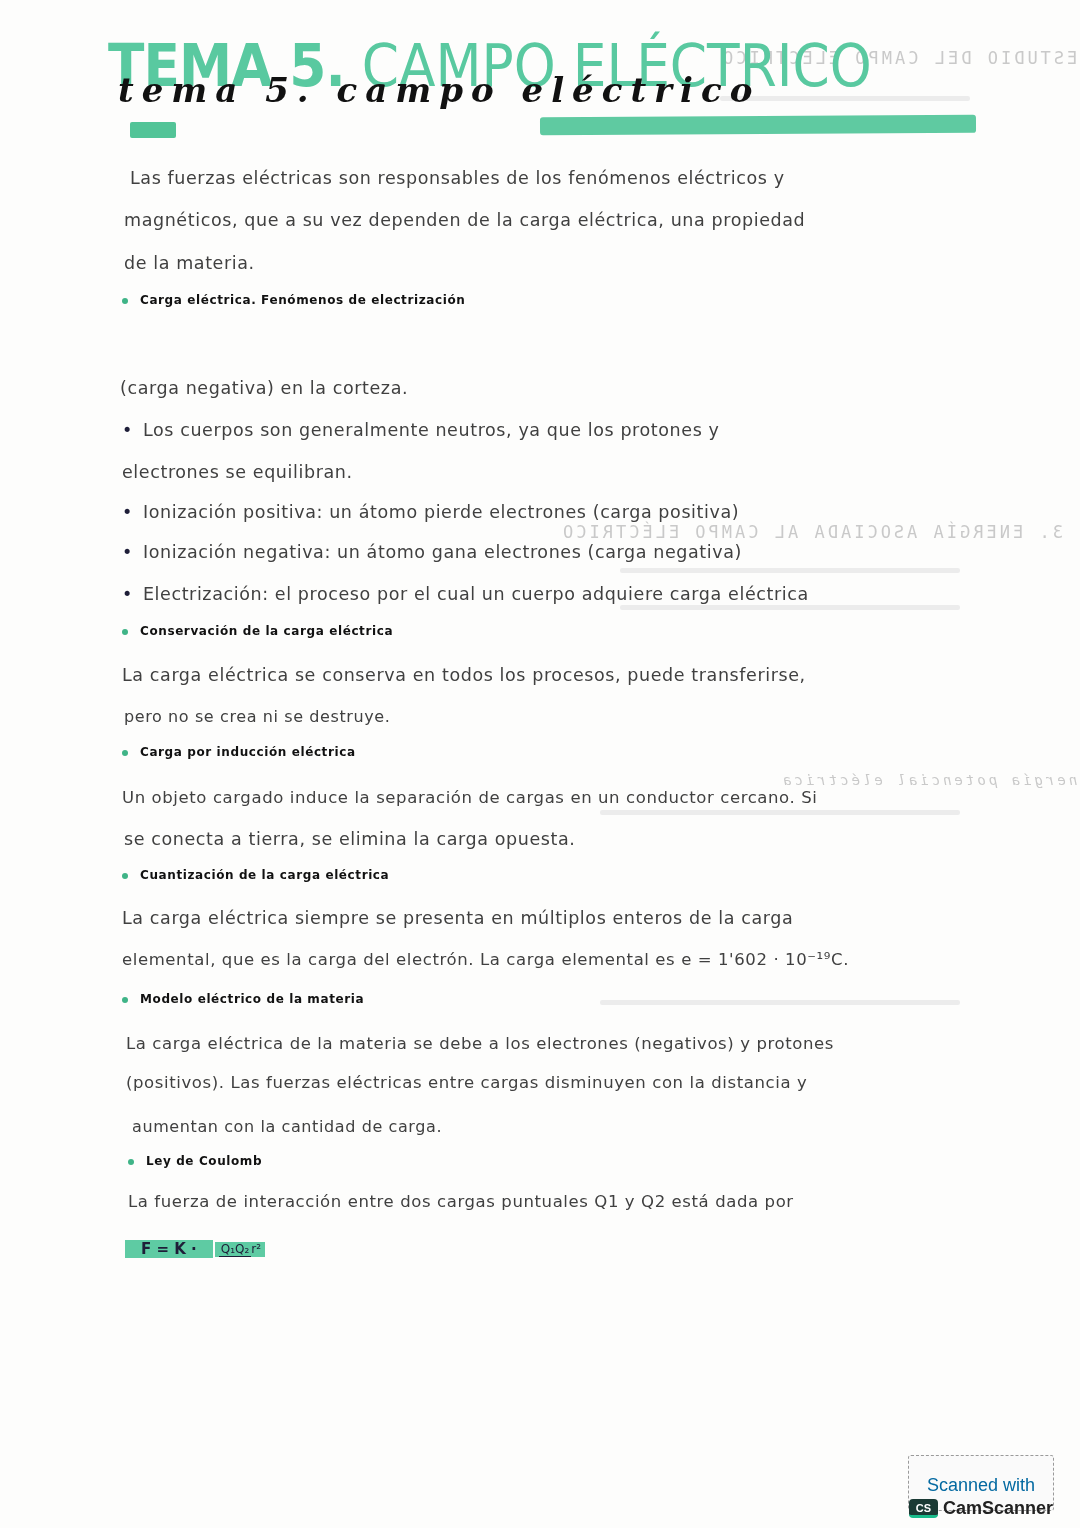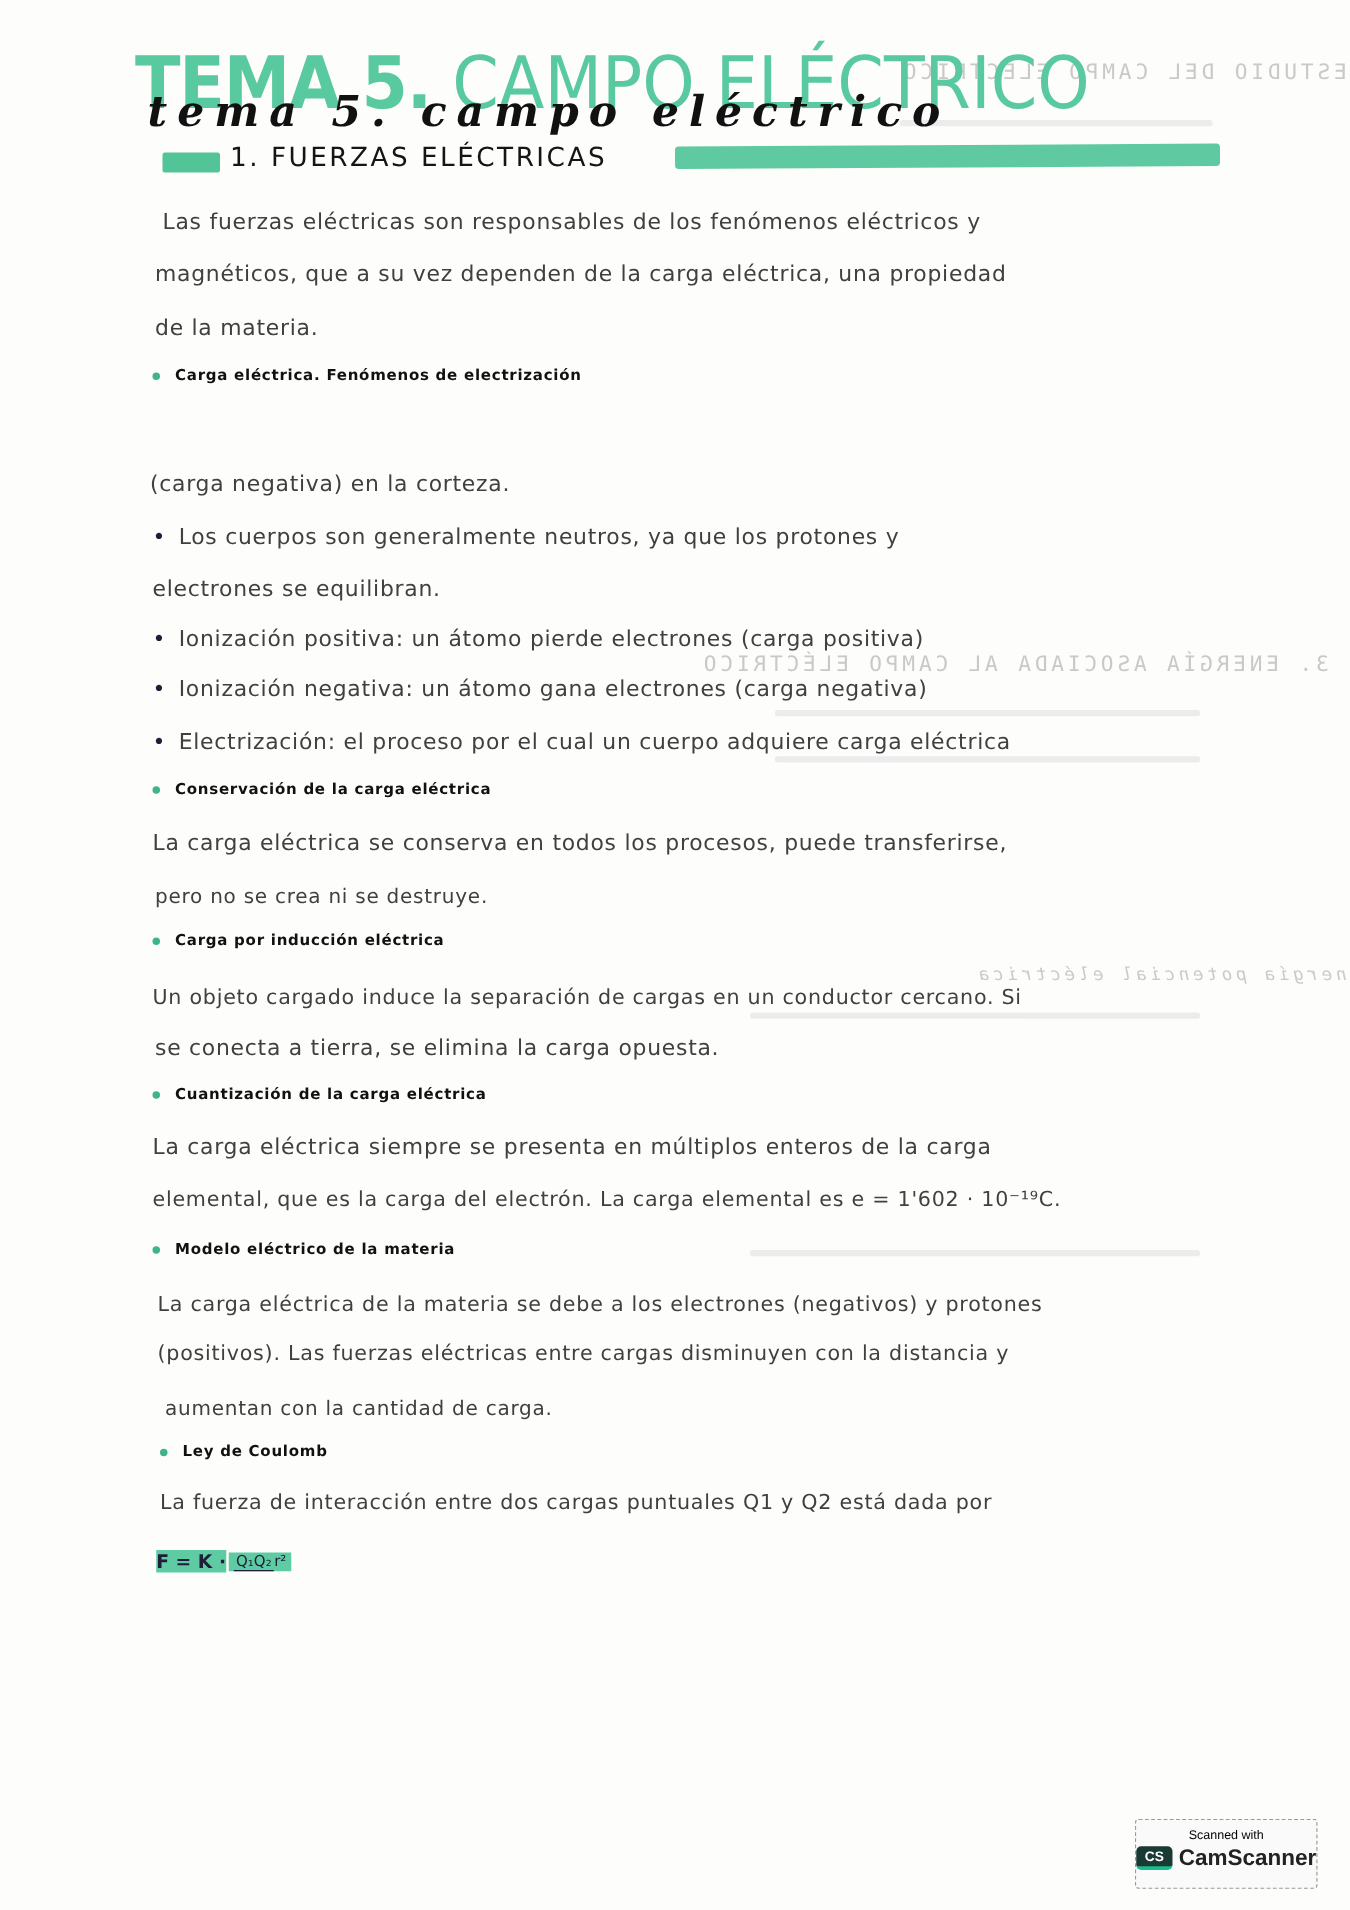--- a/index.html
+++ b/index.html
@@ -58,35 +58,35 @@
       display: inline-block; width: 6px; height: 6px; border-radius: 50%;
       background: #3fb487; margin-right: 12px; vertical-align: middle;
     }
     .bul::before { content: "•"; margin-right: 10px; color: #1e1e38; }
 
     
     .formula {
       position: absolute; left: 125px; top: 1228px; height: 42px;
       display: flex; align-items: center; font-size: 15px; color: #1e1e38;
     }
-    .formula .hl { background: #5ecba3; padding: 0 0; height: 18px; line-height: 18px; font-weight: bold; }
+    .formula .hl { background: #5ecba3; padding: 0 16px; height: 18px; line-height: 18px; font-weight: bold; }
     .frac {
       display: inline-flex; flex-direction: row; align-items: center;
       background: #5ecba3; padding: 0 4px; margin-left: 2px;
     }
     .frac .num { font-size: 12px; border-bottom: 1.5px solid #1e1e38; padding: 0 2px; }
     .frac .den { font-size: 12px; }
 
     
     .badge {
       position: absolute; left: 908px; top: 1455px; width: 144px; height: 54px;
       border: 1px dashed #9a9a9a; border-radius: 3px; background: #fafafa;
       text-align: center; font-family: "Liberation Sans", sans-serif;
     }
-    .badge .top { font-size: 10px; color: #000000; margin-top: 7px; }
+    .badge .top { font-size: 18px; color: #0369a1; margin-top: 19px; }
     .badge .brand { display: flex; align-items: center; justify-content: center; margin-top: 2px; }
     .badge .cs {
       width: 35px; height: 19px; border-radius: 4px; background: #1a3a34;
       color: #fff; font-size: 11px; font-weight: bold; line-height: 19px;
       border-bottom: 3px solid #19bc8b; box-sizing: border-box; margin-right: 5px;
     }
     .badge .name { font-size: 18px; font-weight: bold; color: #222; }
   </style>
 </head>
 <body>
@@ -102,21 +102,20 @@
   <div class="bleed-line" style="left:600px; top:810px; width:360px;"></div>
   <div class="bleed-line" style="left:600px; top:1000px; width:360px;"></div>
 
   <div class="title-big">
     <span>TEMA 5.</span><span class="thin"> CAMPO ELÉCTRICO</span>
   </div>
   <div class="title-script">tema 5. campo eléctrico</div>
 
   <div class="section-head">
     <div class="section-block"></div>
-    <div class="section-label">1. FUERZAS ELÉCTRICAS</div>
     <div class="section-bar"></div>
   </div>
 
   <div class="line" style="left:130px; top:168px;">Las fuerzas eléctricas son responsables de los fenómenos eléctricos y</div>
   <div class="line" style="left:124px; top:210px;">magnéticos, que a su vez dependen de la carga eléctrica, una propiedad</div>
   <div class="line" style="left:124px; top:253px;">de la materia.</div>
 
   <div class="line sub" style="left:122px; top:293px;"><span class="dot"></span><span>Carga eléctrica. Fenómenos de electrización</span></div>
   <div class="line" style="left:120px; top:378px;">(carga negativa) en la corteza.</div>
   <div class="line bul" style="left:122px; top:420px;">Los cuerpos son generalmente neutros, ya que los protones y</div>

